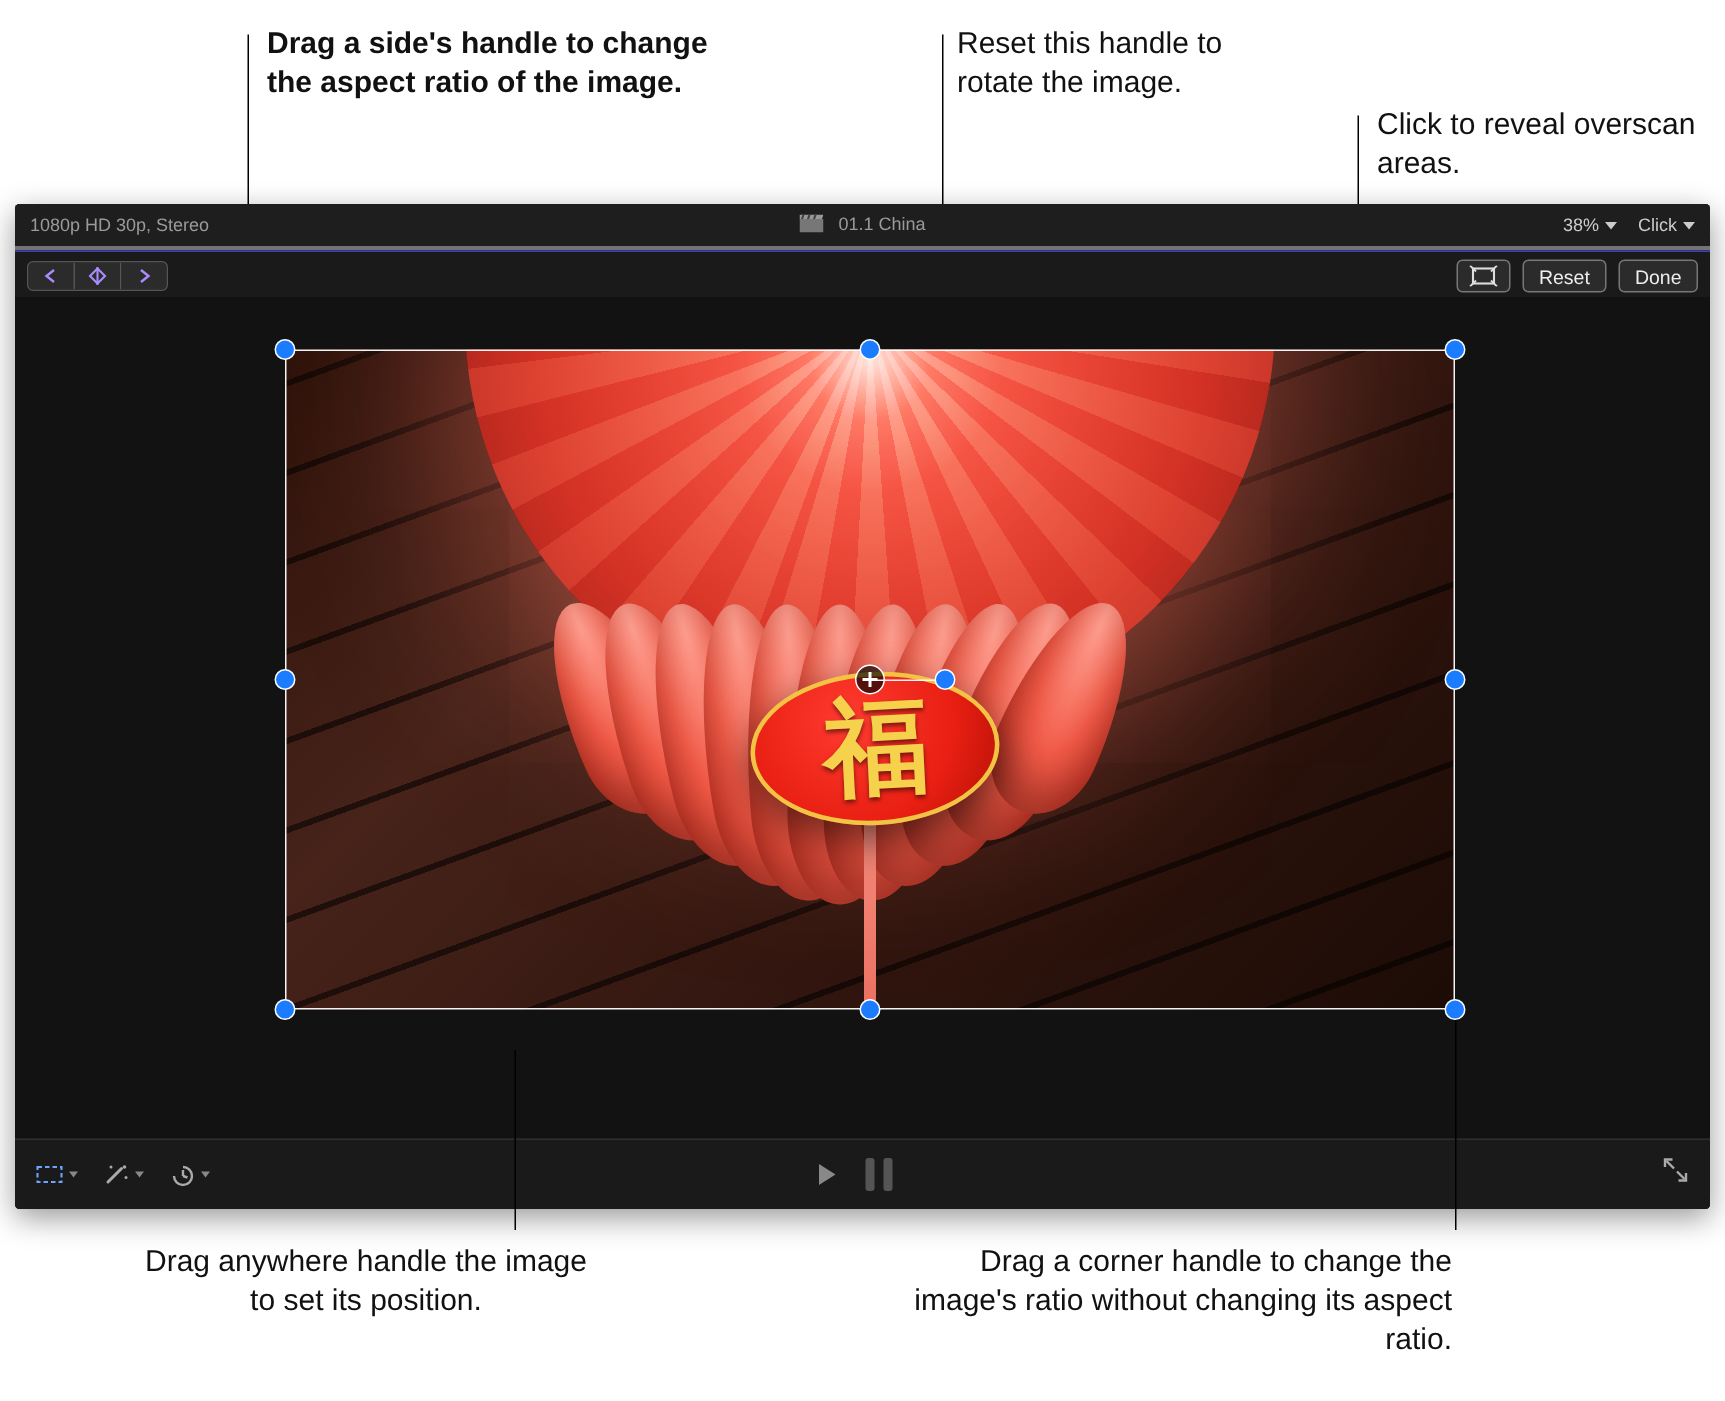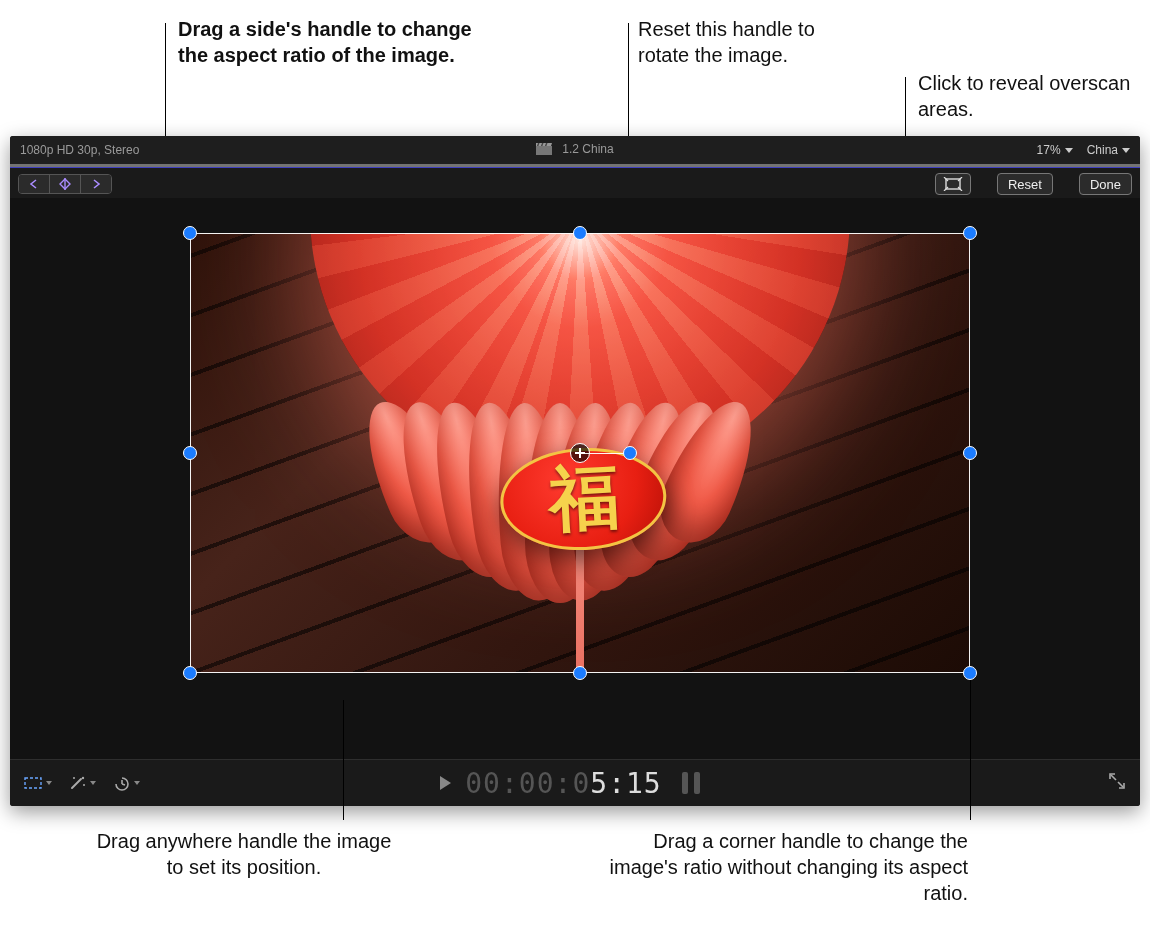--- a/index.html
+++ b/index.html
@@ -112,21 +112,21 @@
     background:#2b2b2b;
     border-right:1px solid #555;
     cursor:pointer;
   }
   .nav-seg > div:last-child { border-right:none }
   .nav-seg svg { display:block }
 
   .rightside {
     margin-left:auto;
     display:flex;
-    gap:26px;
+    gap:8px;
     align-items:center;
   }
   .toolbtn {
     height: 20px;
     min-width: 30px;
     padding: 0 10px;
     border: 1px solid #777;
     border-radius: 4px;
     background:#2b2b2b;
     color:#eee;
@@ -401,30 +401,30 @@
       <span class="clipname-inner">
         <span class="clapper-icon">
           <svg width="16" height="12" viewBox="0 0 16 12">
             <rect x="0" y="3" width="16" height="9" fill="#777"></rect>
             <polygon points="0,0 16,0 15,3 0,3" fill="#999"></polygon>
             <rect x="2" y="0" width="1.5" height="3" fill="#444" transform="skewX(-20)"></rect>
             <rect x="6" y="0" width="1.5" height="3" fill="#444" transform="skewX(-20)"></rect>
             <rect x="10" y="0" width="1.5" height="3" fill="#444" transform="skewX(-20)"></rect>
           </svg>
         </span>
-        <span>1.2 China</span>
+        <span>01.1 China</span>
       </span>
     </div>
     <div class="right">
       <span class="dd">
-        <span>17%</span>
+        <span>38%</span>
         <span class="chev"></span>
       </span>
       <span class="dd">
-        <span>China</span>
+        <span>Click</span>
         <span class="chev"></span>
       </span>
     </div>
   </div>
 
   <div class="toolbar">
     <div class="nav-seg">
       <div>
         <svg width="10" height="10">
             <polyline points="7,1 2,5 7,9" fill="none" stroke="#aa8cff" stroke-width="1.6"></polyline>
@@ -520,21 +520,20 @@
       <svg width="18" height="16">
         <path d="M9 3 A6 6 0 1 1 3 9" fill="none" stroke="#aaa" stroke-width="1.6"></path>
         <line x1="9" y1="9" x2="9" y2="5" stroke="#aaa" stroke-width="1.6"></line>
         <line x1="9" y1="9" x2="12" y2="10" stroke="#aaa" stroke-width="1.6"></line>
       </svg>
       <span class="chev"></span>
     </span>
 
     <div class="play-tc">
       <span class="play-icon"></span>
-      <span class="timecode"><span>00:00:0</span><span class="bright">5:15</span></span>
       <span class="loopmarks">
         <span style="left:6px"></span>
           <span style="left:18px"></span>
       </span>
     </div>
 
     <span class="fullscreen">
       <svg width="18" height="18">
         <polyline points="2,7 2,2 7,2" fill="none" stroke="#aaa" stroke-width="1.6"></polyline>
         <polyline points="11,16 16,16 16,11" fill="none" stroke="#aaa" stroke-width="1.6"></polyline>

